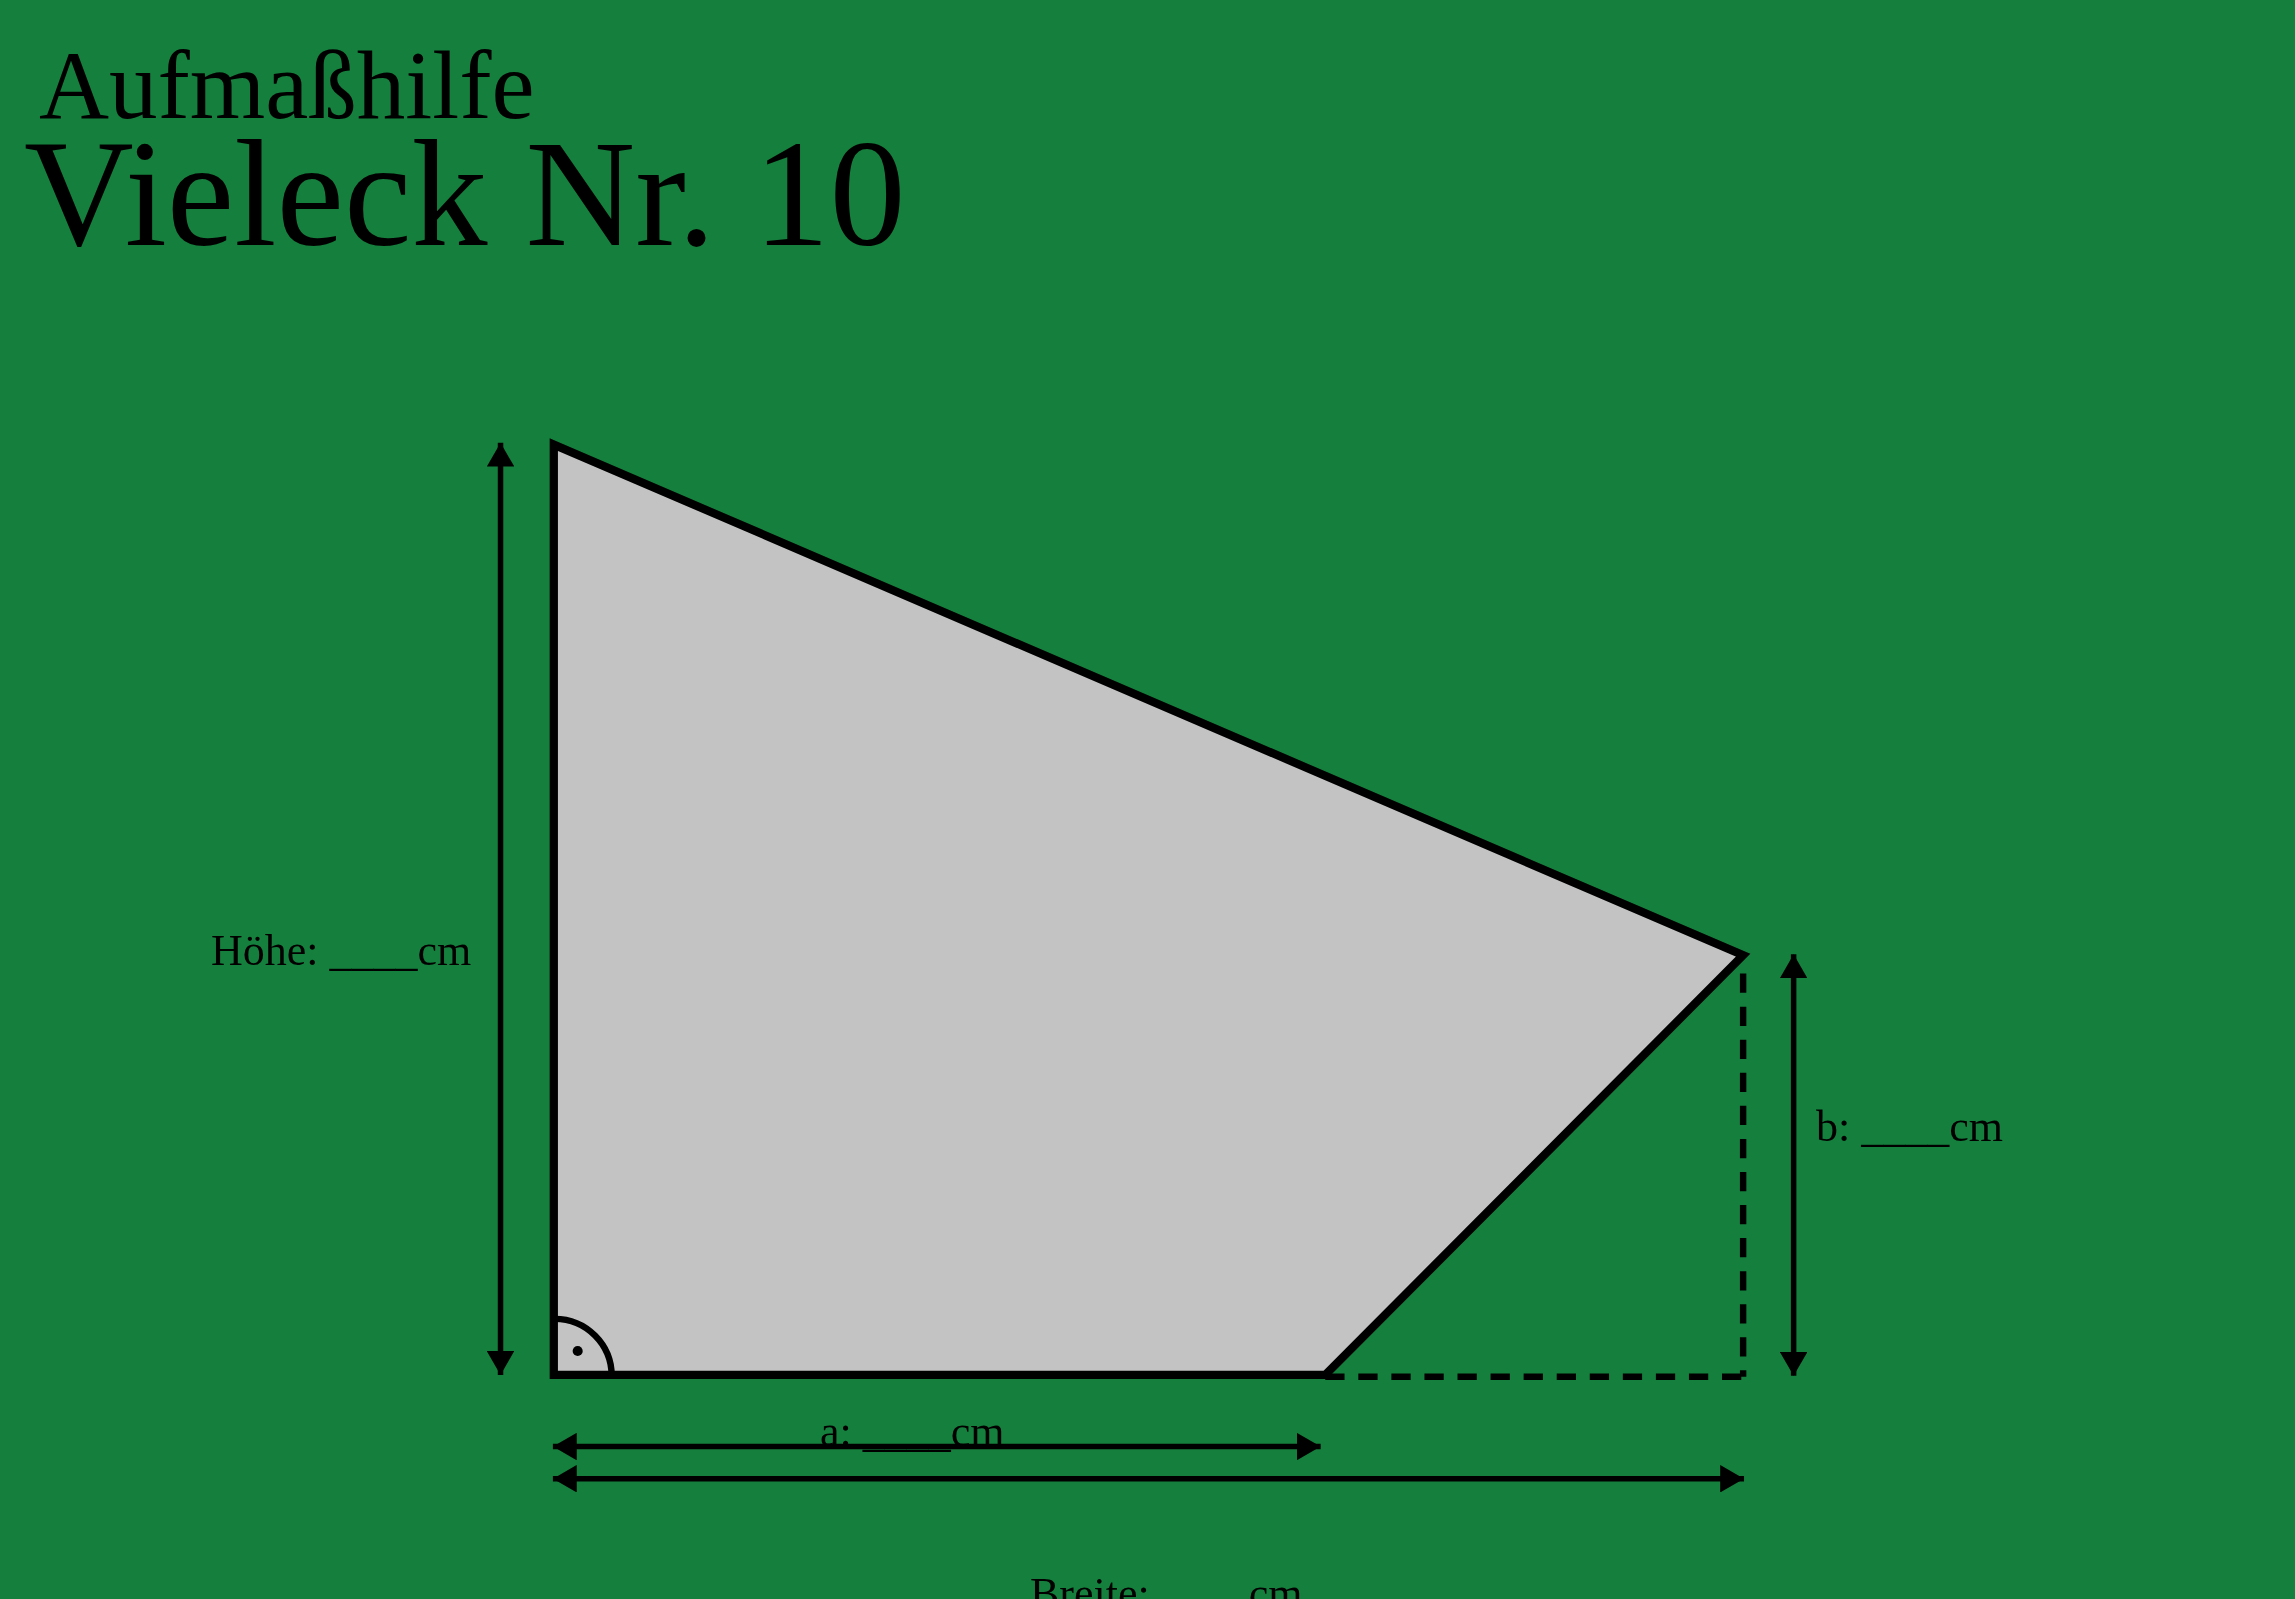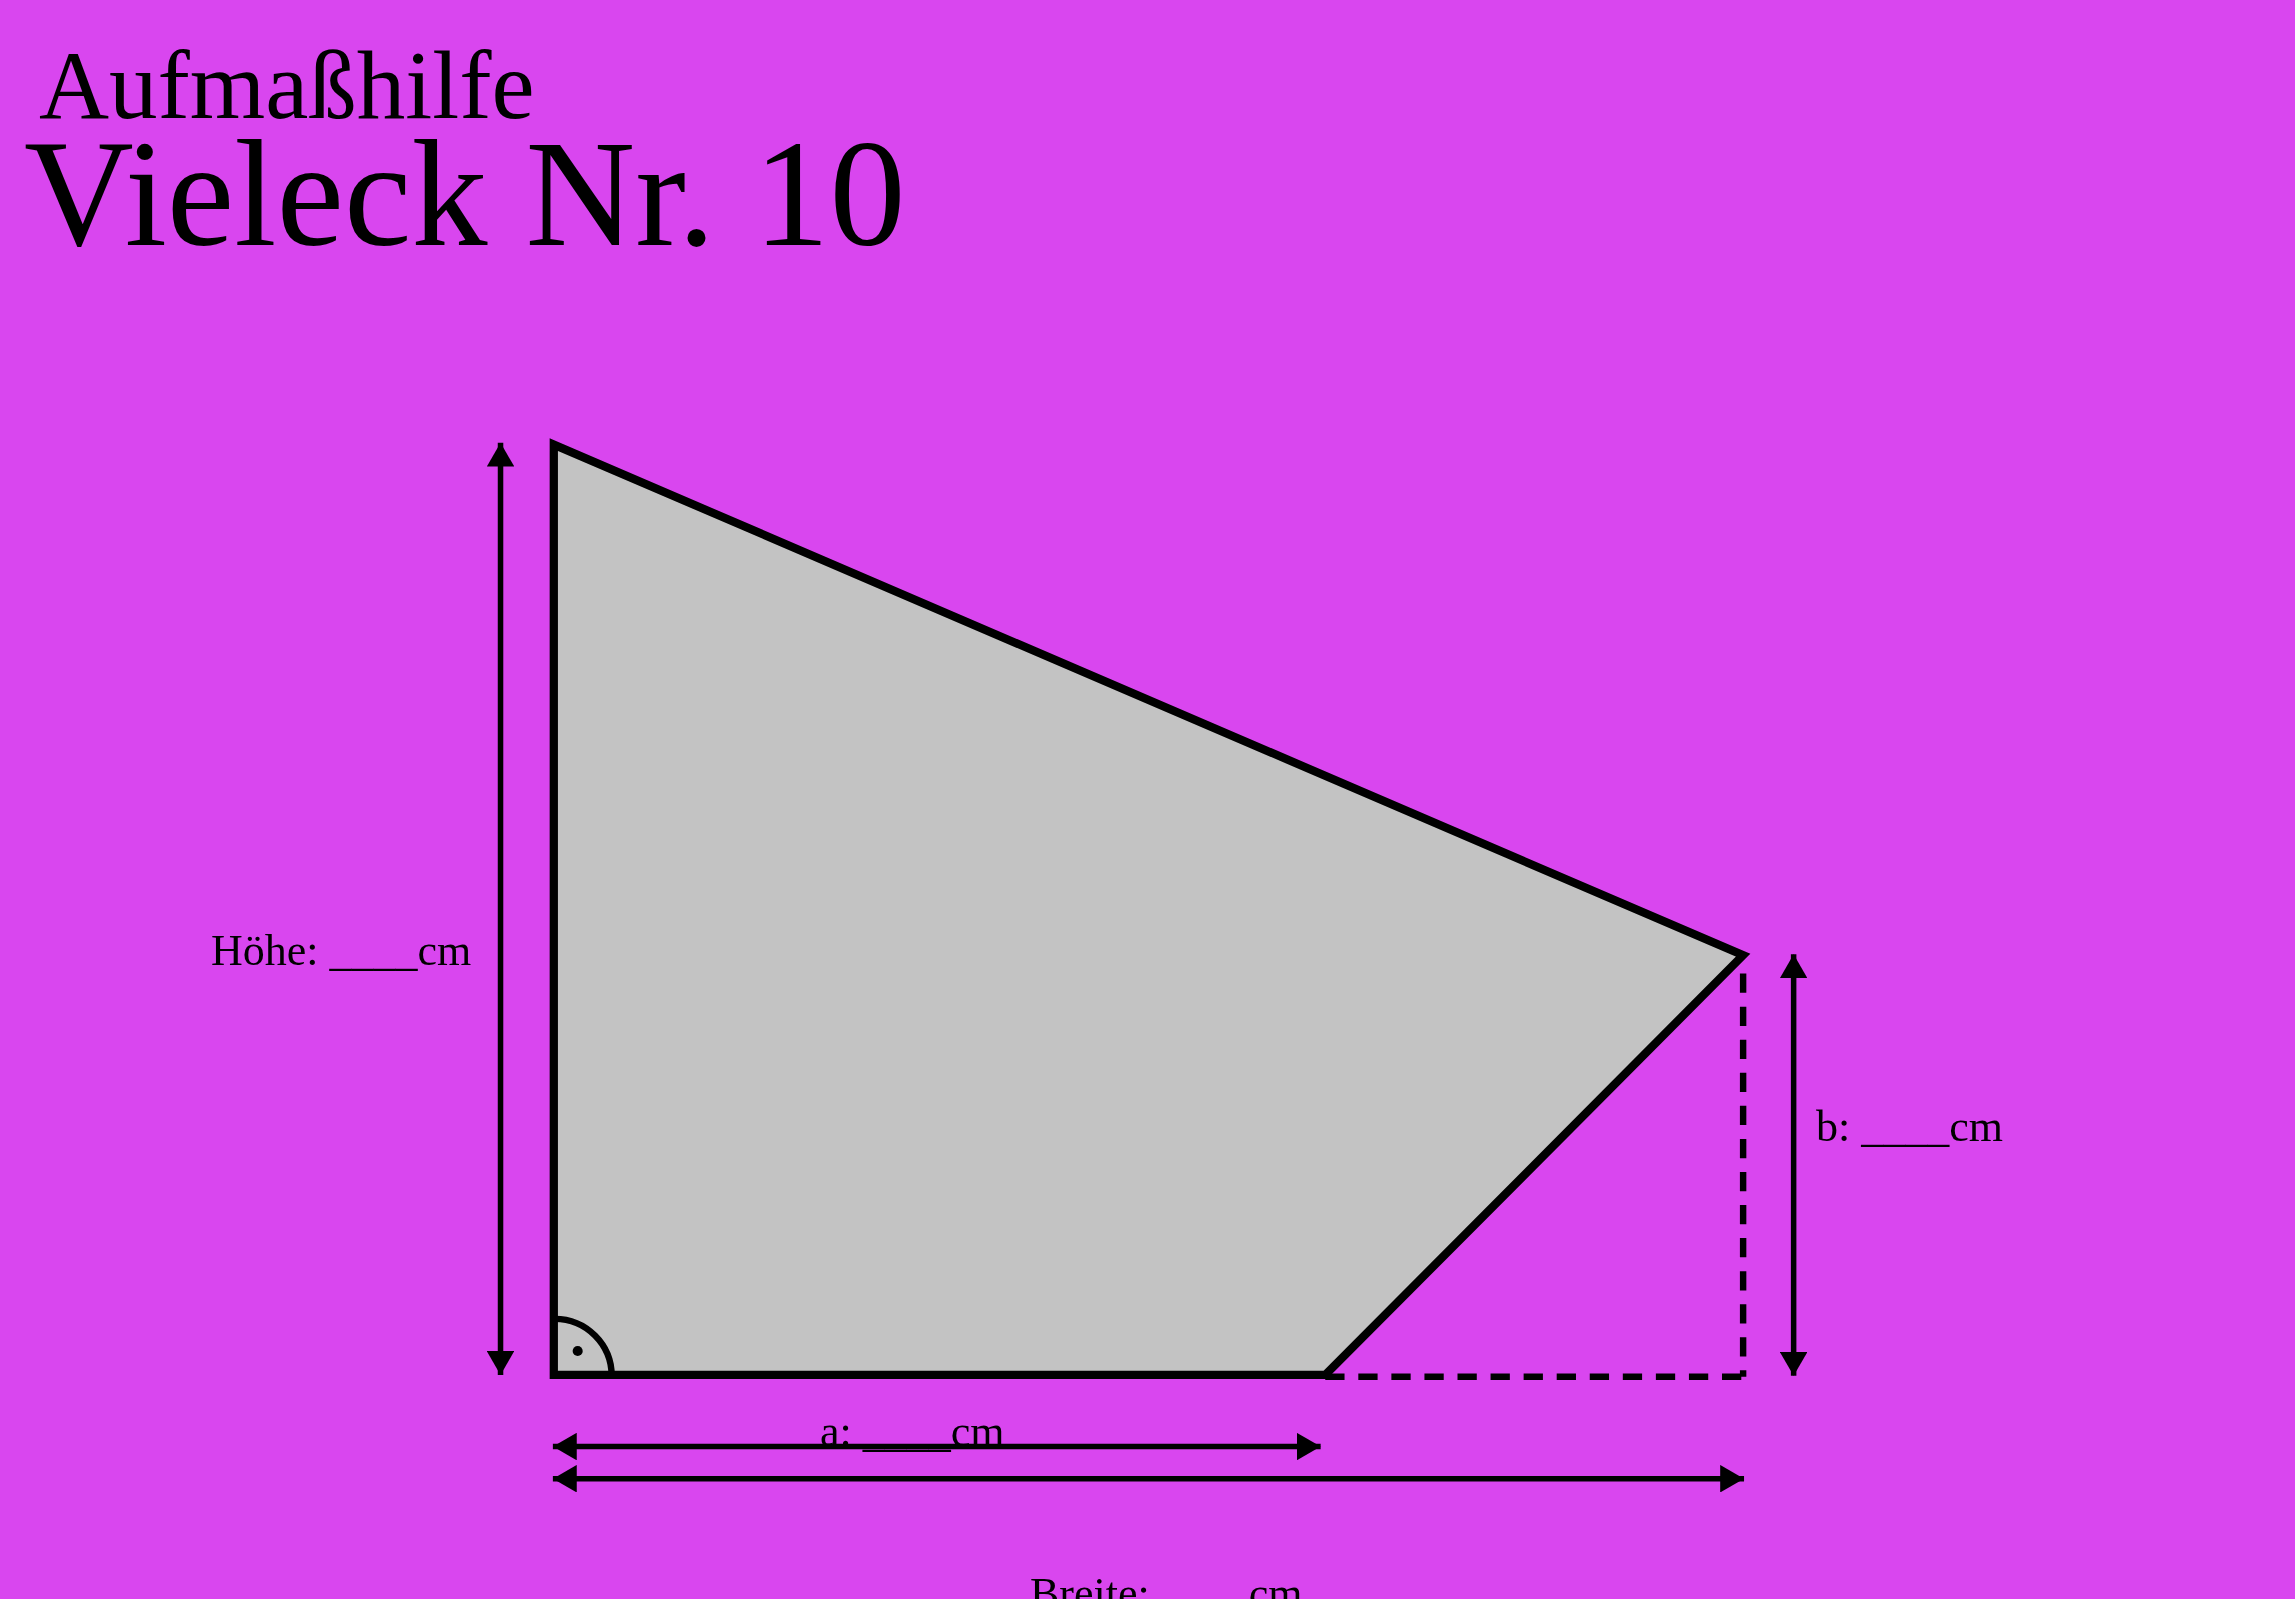--- a/index.html
+++ b/index.html
@@ -4,21 +4,21 @@
 <style>
   html, body {
     margin: 0;
     padding: 0;
     background: #ffffff;
   }
   .page {
     position: relative;
     width: 2296px;
     height: 1600px;
-    background: #d946ef;
+    background: #15803d;
     overflow: hidden;
     font-family: "Liberation Serif", "DejaVu Serif", serif;
     color: #000000;
   }
   .subtitle {
     position: absolute;
     left: 39px;
     top: 37px;
     font-size: 97px;
     line-height: 1;

